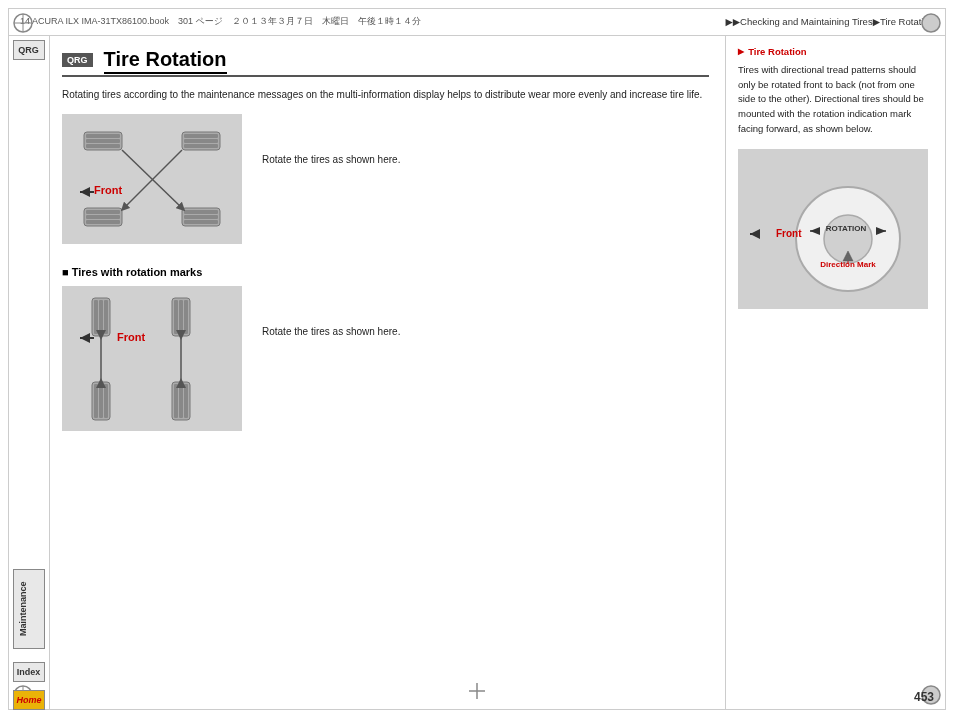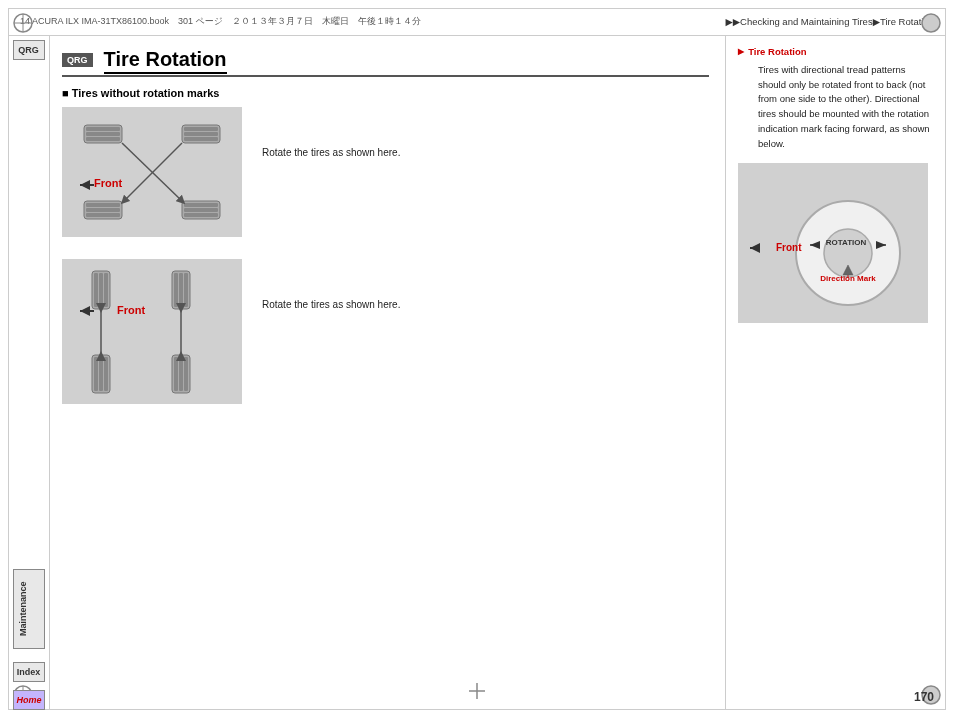--- a/index.html
+++ b/index.html
@@ -92,21 +92,21 @@
 
     .sidebar-btn.index-btn {
       margin-top: 13px;
       writing-mode: horizontal-tb;
     }
 
     .sidebar-btn.home-btn {
       margin-top: 8px;
       font-style: italic;
       color: #c00;
-      background: #c4b5fd;
+      background: #eab308;
     }
 
     
     .main-content {
       position: absolute;
       left: 50px;
       top: 36px;
       right: 8px;
       bottom: 8px;
       display: flex;
@@ -202,21 +202,20 @@
     .right-note-title::before {
       content: '▶';
       font-size: 8px;
     }
 
     .right-note-text {
       font-size: 9.5px;
       line-height: 1.55;
       color: #222;
       margin-bottom: 12px;
-      margin-left: 20px;
     }
 
     .rotation-diagram {
       background: #d8d8d8;
       width: 190px;
       height: 160px;
       position: relative;
       margin-top: 8px;
     }
 
@@ -296,22 +295,22 @@
 
 <div class="main-content">
 
   <div class="left-panel">
 
     <div class="title-row">
       <span class="qrg-badge">QRG</span>
       <span class="page-title">Tire Rotation</span>
     </div>
 
-
-    <div class="section-heading">Tires without rotation marks</div>
+    <p class="intro-text">Rotating tires according to the maintenance messages on the multi-information display helps to distribute wear more evenly and increase tire life.</p>
+
 
     <div style="display:flex; align-items:flex-start; gap:12px; margin-bottom:14px;">
       <div class="tire-diagram">
         <svg viewBox="0 0 180 130" xmlns="http://www.w3.org/2000/svg">
 
           <rect width="180" height="130" fill="#d0d0d0"></rect>
 
           <rect x="22" y="18" width="38" height="18" rx="3" fill="#aaa" stroke="#777" stroke-width="1"></rect>
           <rect x="24" y="20" width="34" height="4" rx="1" fill="#888"></rect>
           <rect x="24" y="25" width="34" height="4" rx="1" fill="#888"></rect>
@@ -347,20 +346,21 @@
 
           <text x="32" y="80" font-size="11" font-weight="bold" fill="#cc0000" font-family="Arial">Front</text>
 
           <polygon points="18,78 28,73 28,83" fill="#333"></polygon>
           <line x1="18" y1="78" x2="32" y2="78" stroke="#333" stroke-width="2"></line>
         </svg>
       </div>
       <p class="instruction-text" style="margin-top:40px;">Rotate the tires as shown here.</p>
     </div>
 
+    <div class="section-heading">Tires with rotation marks</div>
 
     <div style="display:flex; align-items:flex-start; gap:12px; margin-bottom:8px;">
       <div class="tire-diagram" style="height:145px;">
         <svg viewBox="0 0 180 145" xmlns="http://www.w3.org/2000/svg">
           <rect width="180" height="145" fill="#d0d0d0"></rect>
 
           <rect x="30" y="12" width="18" height="38" rx="3" fill="#aaa" stroke="#777" stroke-width="1"></rect>
           <rect x="32" y="14" width="4" height="34" rx="1" fill="#888"></rect>
           <rect x="37" y="14" width="4" height="34" rx="1" fill="#888"></rect>
           <rect x="42" y="14" width="4" height="34" rx="1" fill="#888"></rect>
@@ -427,13 +427,13 @@
         <text x="38" y="88" font-size="10" font-weight="bold" fill="#cc0000" font-family="Arial">Front</text>
 
         <polygon points="12,85 22,80 22,90" fill="#333"></polygon>
         <line x1="12" y1="85" x2="22" y2="85" stroke="#333" stroke-width="2"></line>
       </svg>
     </div>
   </div>
 
 </div>
 
-<div class="page-number">170</div>
+<div class="page-number">453</div>
 
 </body></html>

